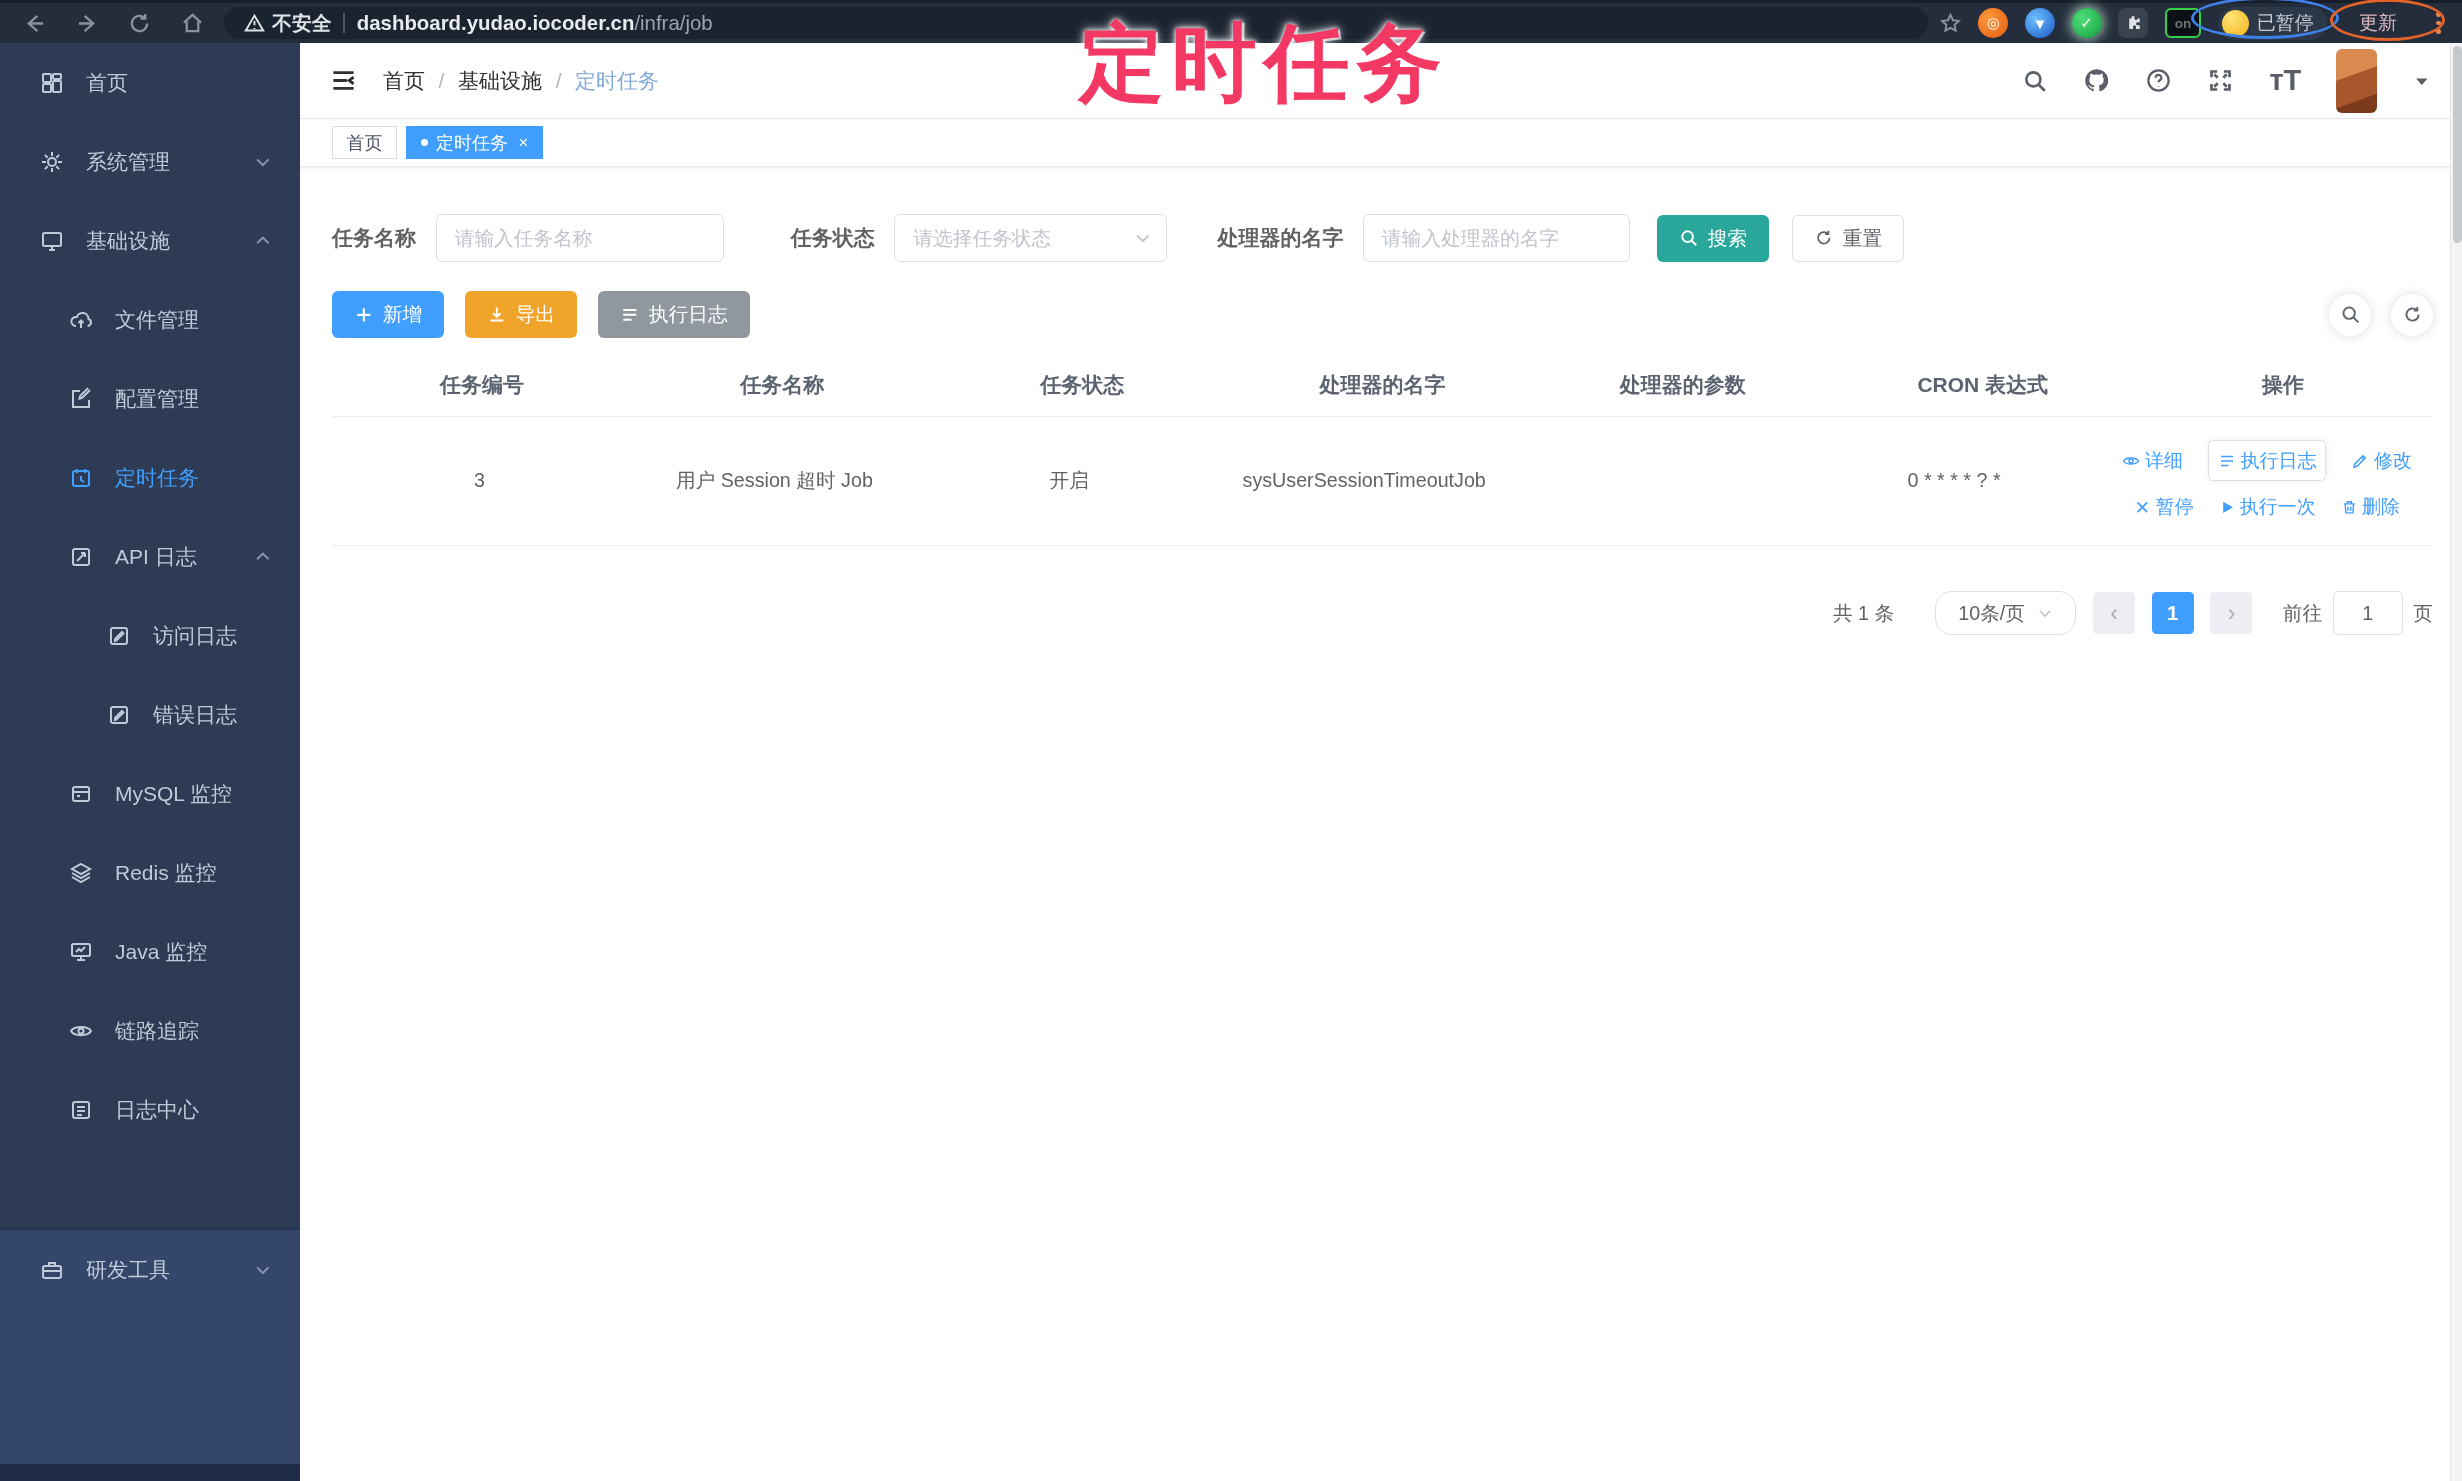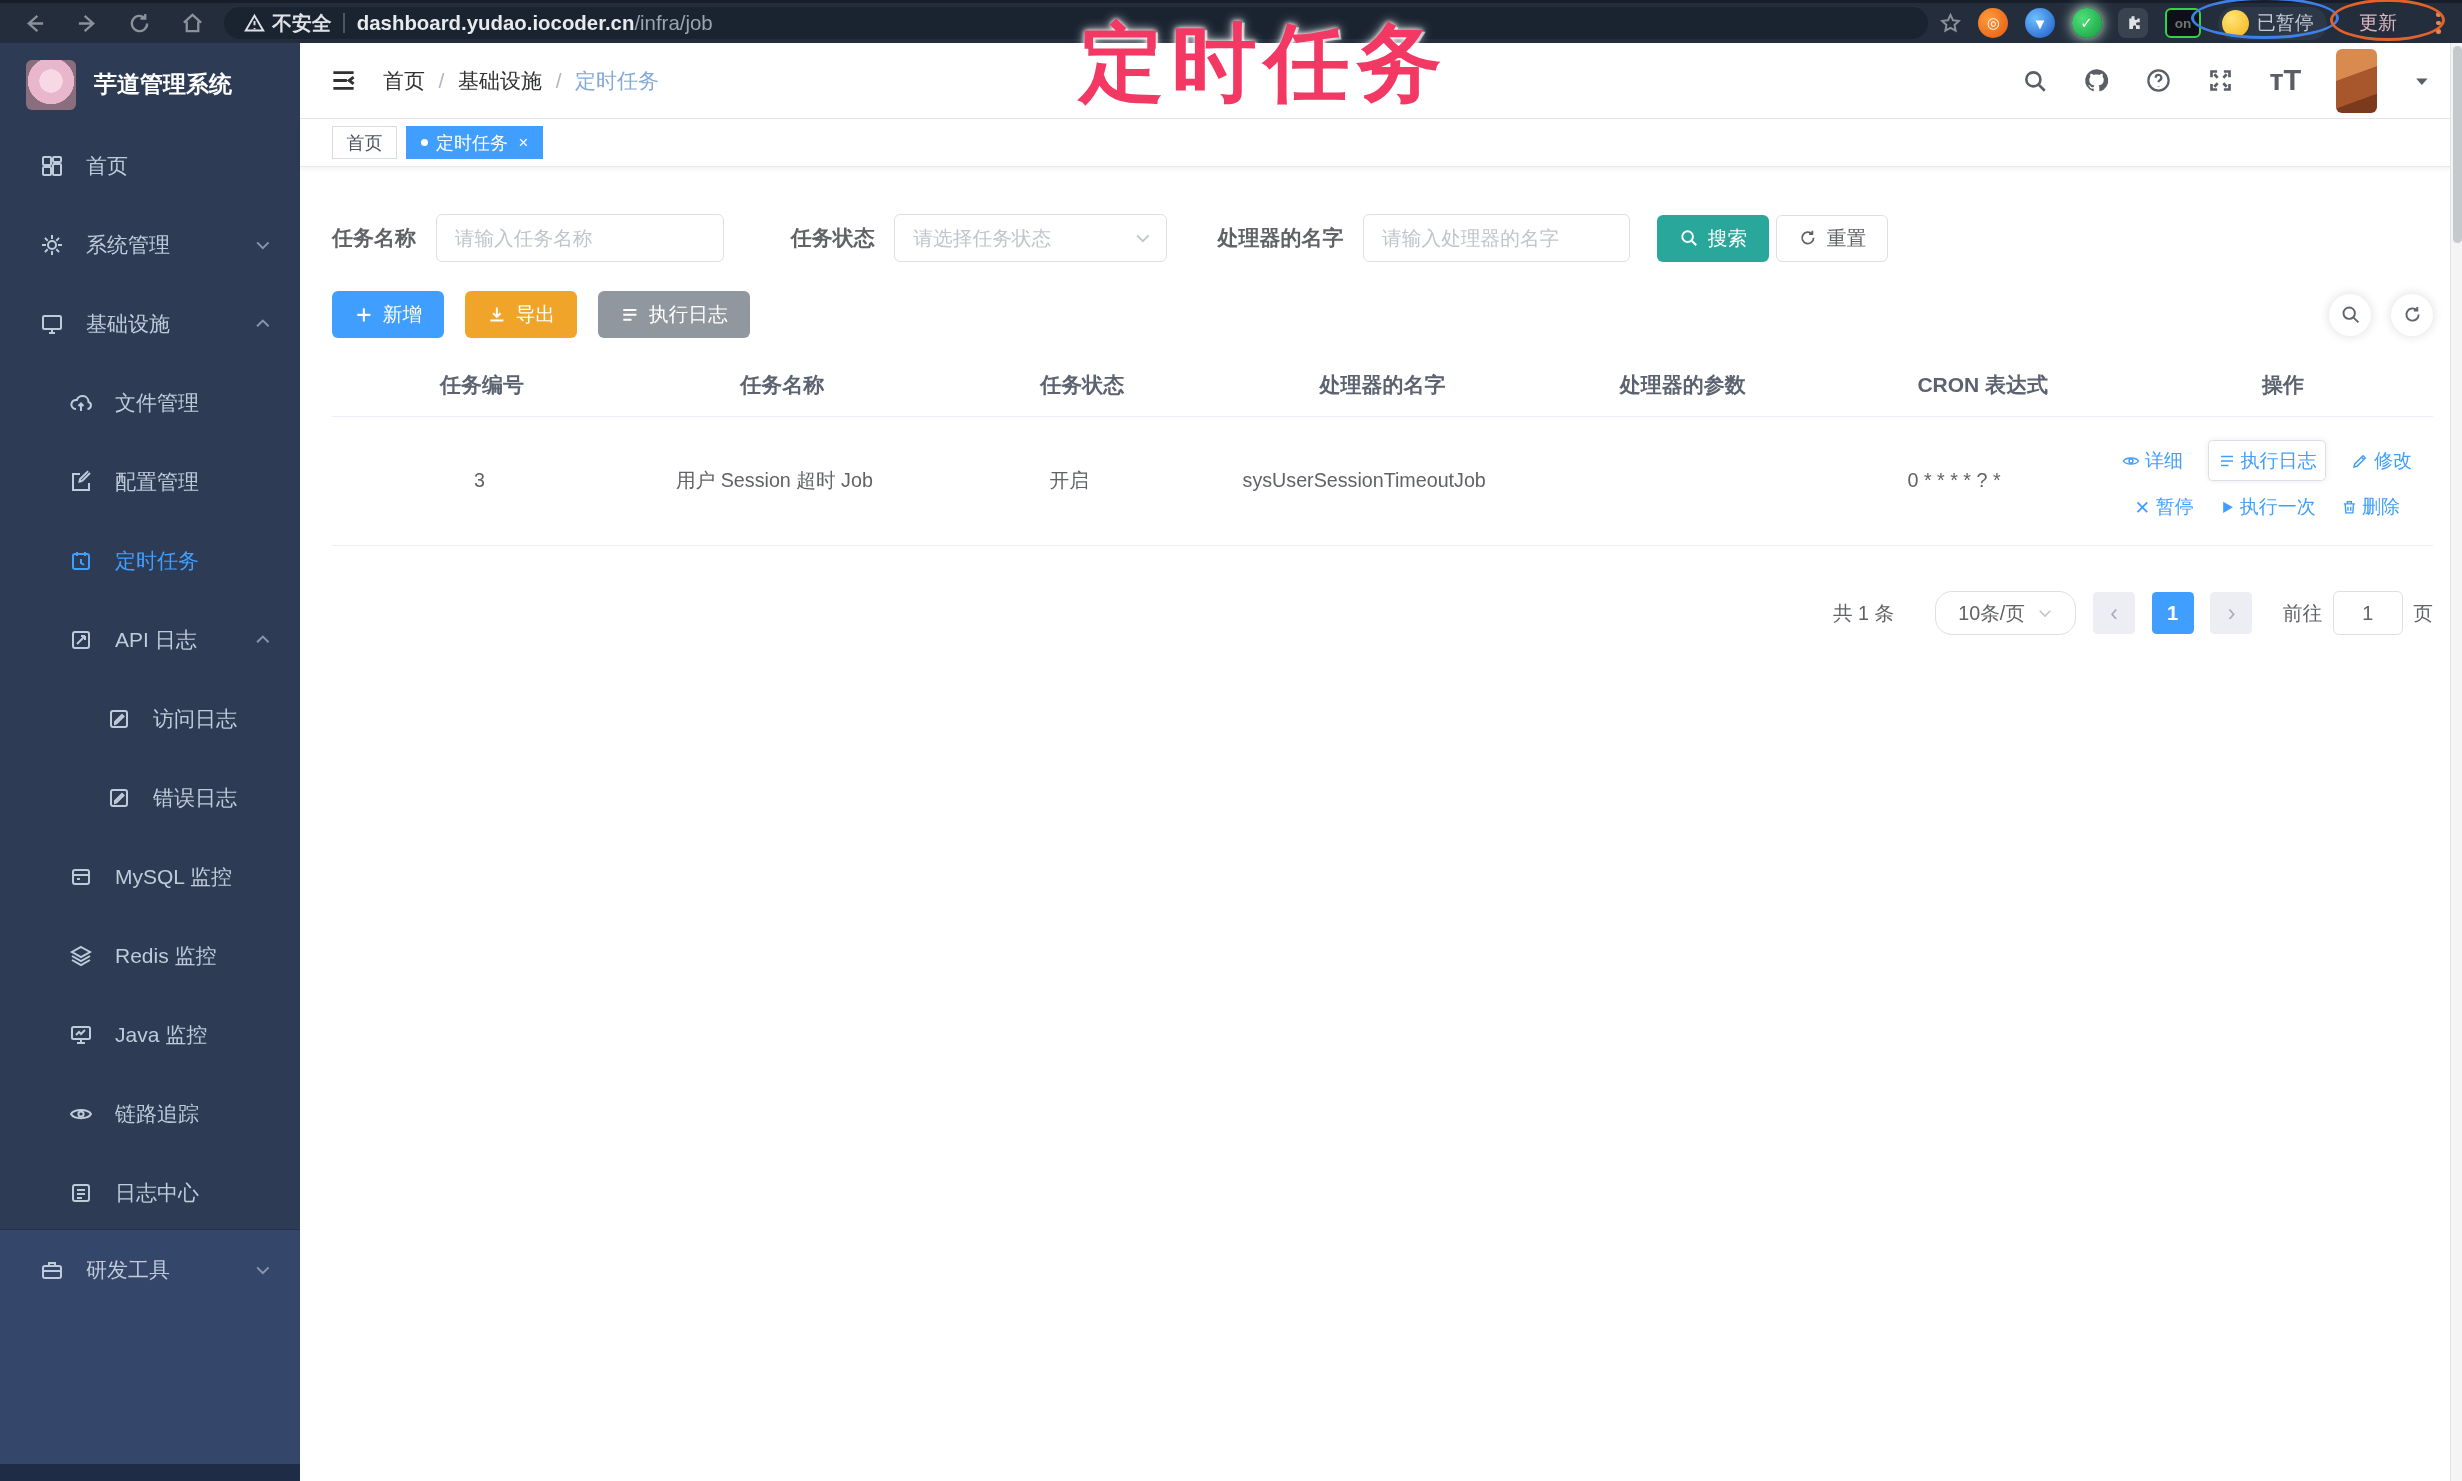--- a/index.html
+++ b/index.html
@@ -76,21 +76,21 @@
   
   .filter-row { display:flex; align-items:center; }
   .f-label { font-size:21px; font-weight:bold; color:#606266; margin-right:19.7px; white-space:nowrap; }
   .f-input { position:relative; height:48px; border:1.5px solid #dcdfe6; border-radius:6px; background:#fff; display:flex; align-items:center; padding:0 18px; }
   .f-input .ph { font-size:19.7px; color:#c0c4cc; white-space:nowrap; }
   .w1 { width:288px; margin-right:67px; }
   .w2 { width:273px; margin-right:50px; }
   .w3 { width:267px; margin-right:27px;font-family:Liberation Serif, serif; }
   .sel-caret { position:absolute; right:13.6px; color:#c0c4cc; }
   .btn { display:inline-flex; align-items:center; justify-content:center; gap:9px; height:47px; border-radius:6px; font-size:19.7px; padding:0 21px; cursor:pointer; border:1.5px solid transparent; white-space:nowrap; }
-  .btn-search { background:#2aa79b; color:#fff; margin-right:7px; }
+  .btn-search { background:#2aa79b; color:#fff; margin-right:23px; }
   .btn-reset { background:#fff; color:#606266; border-color:#dcdfe6; }
 
   
   .toolbar { display:flex; align-items:center; margin-top:29px; }
   .btn-add { background:#409EFF; color:#fff; margin-right:21px; }
   .btn-export { background:#f0a52a; color:#fff; margin-right:21px; }
   .btn-exec { background:#90979e; color:#fff; }
   .toolbar .spacer { flex:1 1 auto; }
   .round-btn { width:42px; height:42px; border-radius:50%; background:#fff; box-shadow:0 0 10.6px rgba(0,0,0,.14); display:flex; align-items:center; justify-content:center; color:#5f646b; margin-left:19.7px; cursor:pointer; }
 
@@ -186,24 +186,20 @@
     </div>
   </div>
 
   <div class="annot-title">定时任务</div>
   <div class="annot-oval blue"></div>
   <div class="annot-oval orange"></div>
 
   <div class="app">
 
     <aside class="sidebar">
-      <div class="logo-row">
-        <span class="logo-img"></span>
-        <span class="logo-title">芋道管理系统</span>
-      </div>
       <ul class="menu">
         <li>
           <span class="mi">
               <svg width="24" height="24" viewBox="0 0 24 24" fill="none" stroke="currentColor" stroke-width="2">
                 <rect x="3" y="3" width="8" height="8" rx="1"></rect>
                 <rect x="13" y="3" width="8" height="5" rx="1"></rect>
                 <rect x="13" y="10" width="8" height="11" rx="1"></rect>
                 <rect x="3" y="13" width="8" height="8" rx="1"></rect>
               </svg>
             </span>

